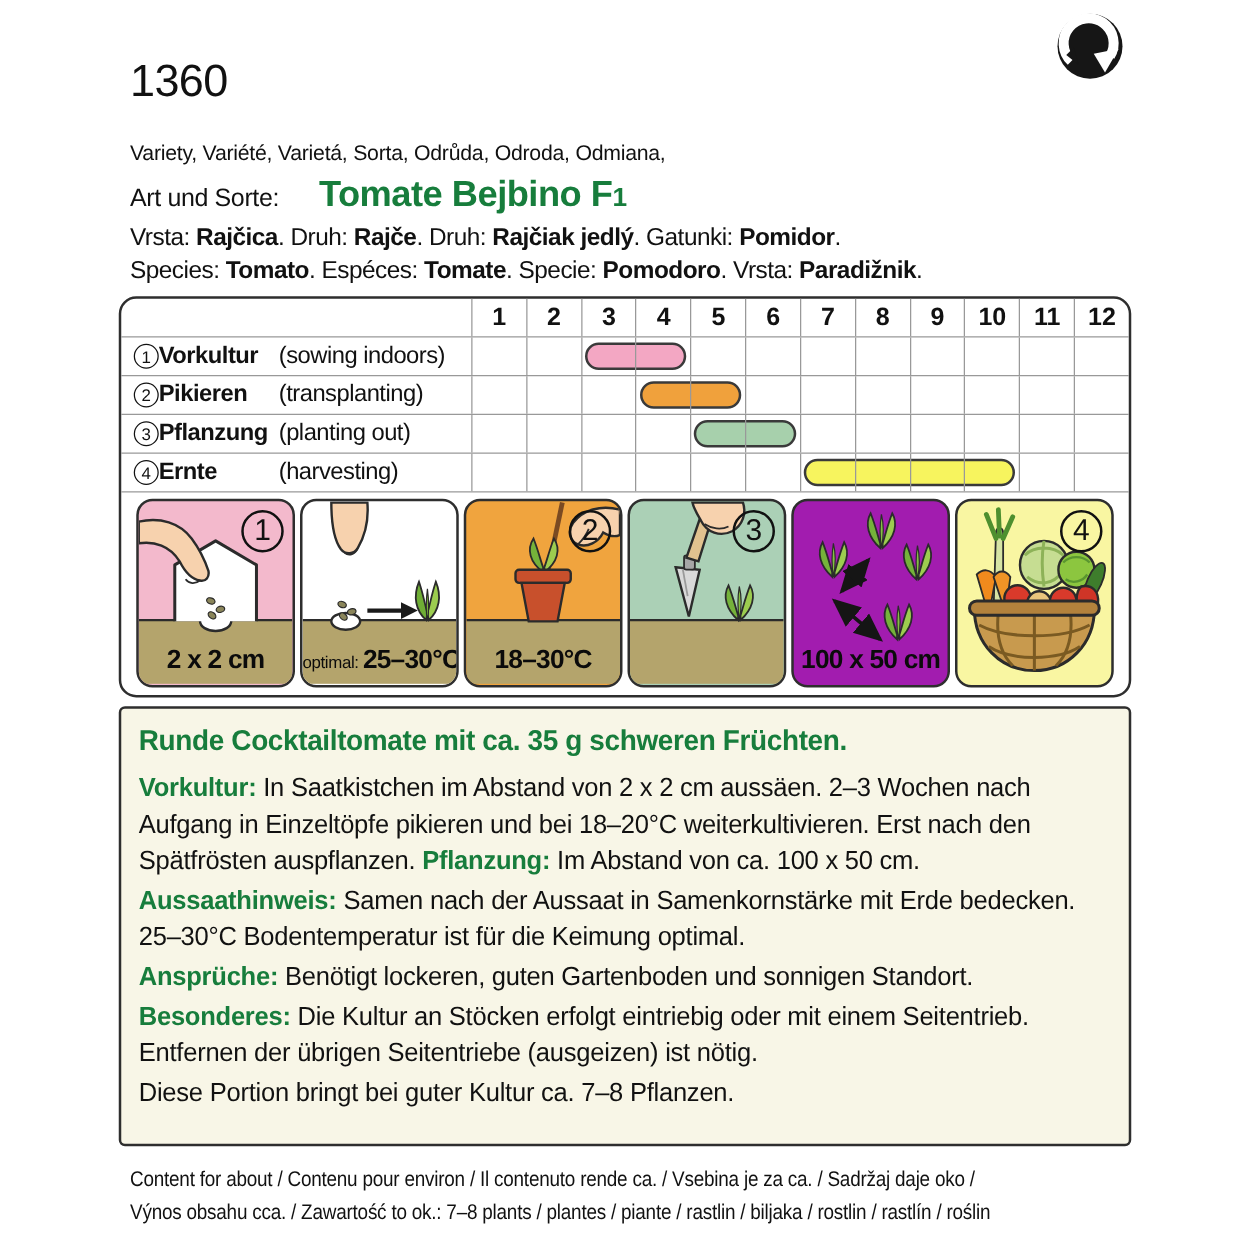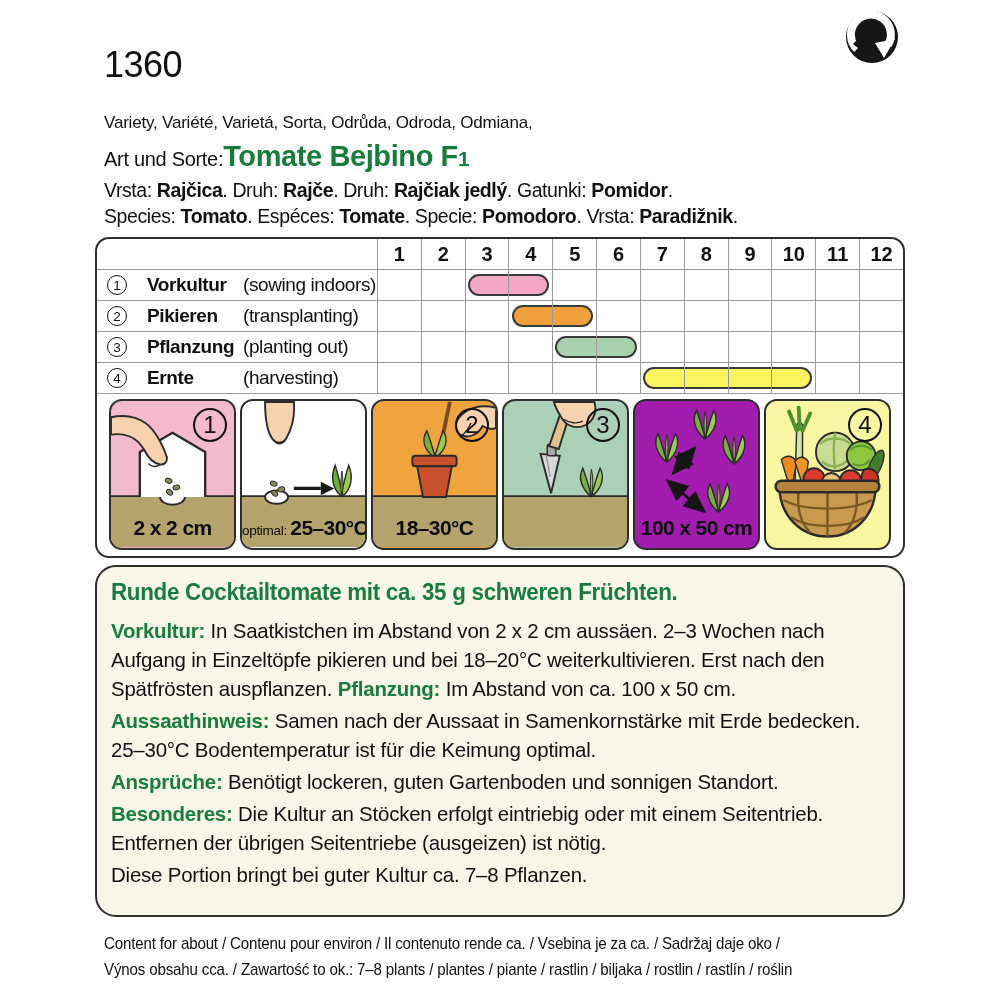--- a/index.html
+++ b/index.html
@@ -10,56 +10,56 @@
   }
   .abs{position:absolute;}
 
   
   #packet-number{left:104px;top:44px;font-size:36px;font-weight:normal;letter-spacing:-0.5px;}
   #recycle{left:843px;top:8px;width:58px;height:58px;}
   #header-block{left:104px;top:113px;width:800px;}
   .variety-line{font-size:17px;letter-spacing:-0.2px;margin:0 0 7px;}
   .art-line{display:flex;align-items:baseline;gap:0;margin:0 0 5px;}
   .art-label{font-size:20px;letter-spacing:-0.3px;}
-  .title{font-size:29px;font-weight:bold;color:var(--green);letter-spacing:-0.4px;}
+  .title{font-size:29px;font-weight:bold;color:var(--green);letter-spacing:-0.4px;margin-left:32px;}
   .title .f1sub{font-size:21px;}
   .species-line{font-size:19.5px;letter-spacing:-0.4px;line-height:25.5px;}
   .seg-bold{font-weight:bold;}
   .seg-label{color:var(--green);font-weight:bold;}
 
   
   #calbox{left:95px;top:237px;width:810px;height:321px;box-sizing:border-box;
     border:2.5px solid var(--border);border-radius:14px;background:#fff;}
   #caltable{height:155px;display:flex;flex-direction:column;}
   .crow{flex:1;display:flex;border-bottom:1px solid var(--grid);}
   .clabel{width:280px;box-sizing:border-box;display:flex;align-items:center;padding-left:10px;}
   .cnum{width:20px;height:20px;box-sizing:border-box;border:1.5px solid #111;border-radius:50%;
     display:inline-flex;align-items:center;justify-content:center;font-size:13.5px;flex:none;}
-  .cde{font-weight:bold;font-size:19px;letter-spacing:-0.4px;width:96px;margin-left:20px;}
+  .cde{font-weight:bold;font-size:19px;letter-spacing:-0.4px;width:96px;margin-left:0;}
   .cen{font-size:19px;letter-spacing:-0.4px;}
   .cmonths{flex:1;position:relative;display:flex;}
   .mcell{flex:1;border-left:1px solid var(--grid);position:relative;z-index:1;
     display:flex;align-items:center;justify-content:center;font-weight:bold;font-size:20px;}
   .bar{position:absolute;top:50%;transform:translateY(-50%);height:22px;z-index:0;
     box-sizing:border-box;border:2px solid #3a3a3a;border-radius:12px;}
 
   #panels{display:flex;gap:4px;padding:5px 12px 0;}
   .panel{position:relative;width:127px;height:151px;box-sizing:border-box;flex:none;
     border:2.5px solid var(--border);border-radius:13px;overflow:hidden;background:#fff;}
   .panel svg{position:absolute;left:0;top:0;width:100%;height:100%;display:block;}
   .pnum{position:absolute;top:7px;right:7px;width:34px;height:34px;box-sizing:border-box;
     border:2.5px solid #111;border-radius:50%;display:flex;align-items:center;justify-content:center;
     font-size:24px;z-index:2;}
   .pcap{position:absolute;left:0;right:0;bottom:8px;text-align:center;z-index:2;
     font-weight:bold;font-size:21px;letter-spacing:-0.6px;color:#0b0b0b;white-space:nowrap;}
   .pcap .pre{font-weight:normal;font-size:13.5px;letter-spacing:-0.3px;}
 
   
   #descbox{left:95px;top:565px;width:810px;height:352px;box-sizing:border-box;overflow:hidden;
-    border:2.5px solid var(--border);border-radius:21px;background:var(--cream);padding:10px 14px;}
+    border:2.5px solid var(--border);border-radius:5px;background:var(--cream);padding:10px 14px;}
   #desc-inner{width:800px;transform:scaleX(0.9725);transform-origin:0 0;}
   .headline{color:var(--green);font-weight:bold;font-size:23px;letter-spacing:-0.3px;margin:2px 0 10px;}
   .para{font-size:21px;line-height:29px;letter-spacing:-0.2px;margin:0 0 3px;}
 
   
   #footer{left:104px;top:931px;width:900px;transform:scaleX(0.89);transform-origin:0 0;
     font-size:17px;line-height:26px;letter-spacing:-0.2px;}
 </style>
 </head>
 <body>

